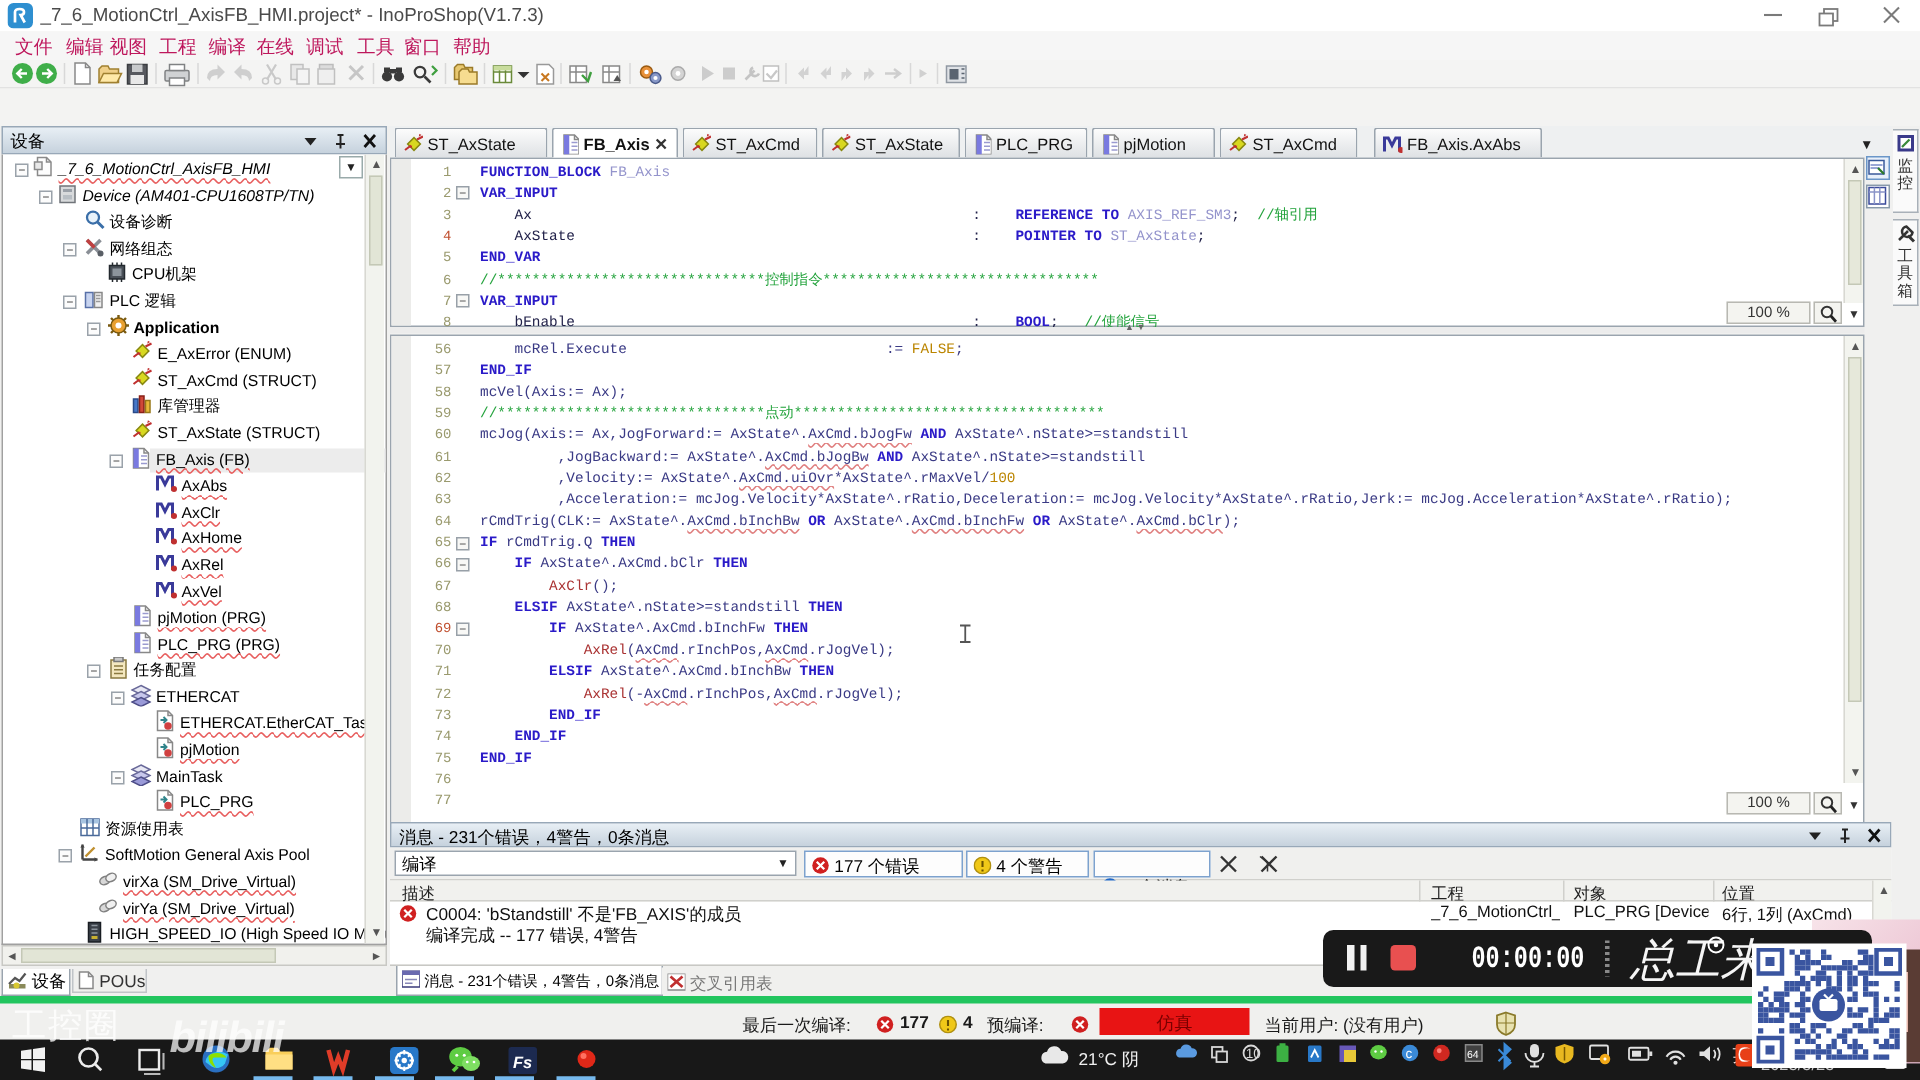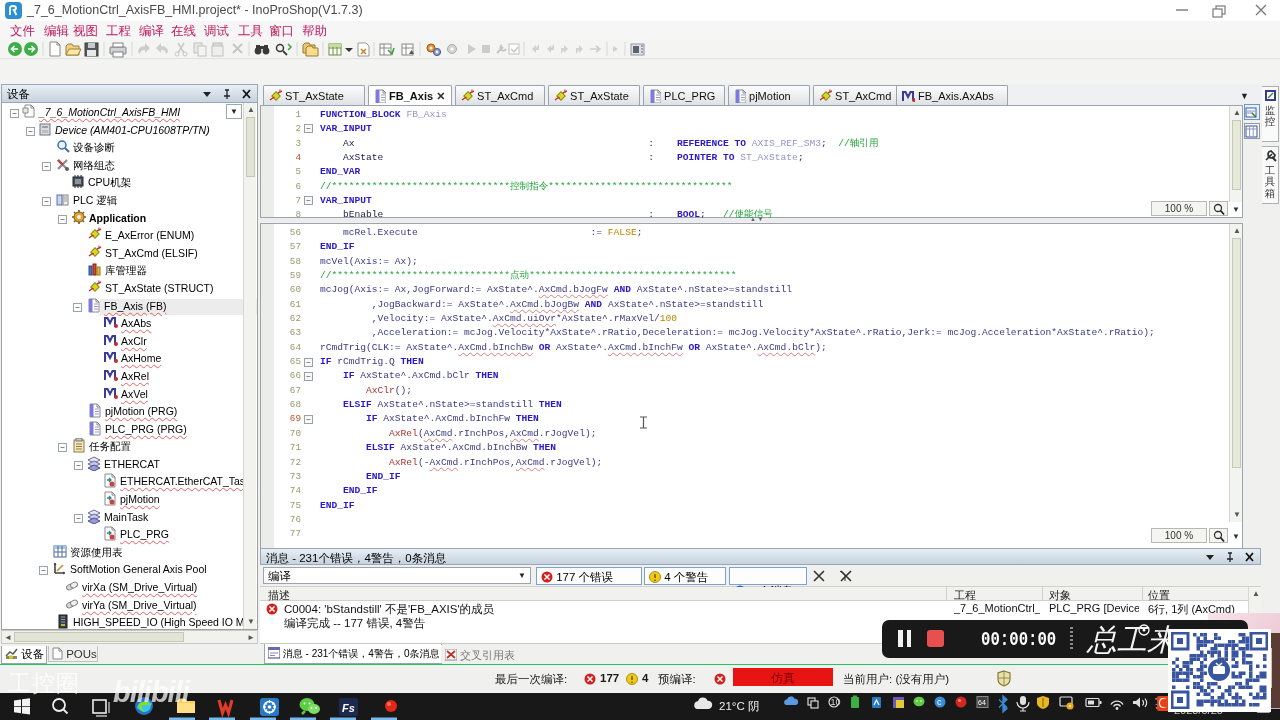--- a/index.html
+++ b/index.html
@@ -47,21 +47,21 @@
 .t { color:#9494cc; }
 .c { color:#23a33c; }
 .m { color:#aa3333; }
 .n { color:#bb8500; }
 .fold { position:absolute; left:43px; width:9px; height:9px; border:1px solid #98a0a8; background:#f8f8f6; font-size:8px; line-height:7px; text-align:center; color:#444; }
 .vscr { position:absolute; right:0; top:0; width:13px; height:100%; background:#f3f4ef; border-left:1px solid #d8d8d2; }
 .zoomc { position:absolute; font-size:10px; color:#333; }
 
 #msg { left:260px; top:548px; width:1001px; height:116px; background:#fff; }
 
-#status { left:0; top:664px; width:1280px; height:29px; background:#f0f0ee; border-top:1px solid #22c55e; font-size:11.5px; color:#1a1a1a; }
+#status { left:0; top:664px; width:1280px; height:29px; background:#f0f0ee; border-top:5px solid #22c55e; font-size:11.5px; color:#1a1a1a; }
 #taskbar { left:0; top:693px; width:1280px; height:27px; background:#181818; }
 
 #rstrip { left:1261px; top:84px; width:19px; height:580px; background:#f0f0ef; }
 .vtab { position:absolute; left:1px; width:17px; background:#fafafa; border:1px solid #a8b0b8; border-left:none;
   font-size:10.5px; color:#333; text-align:center; line-height:11.5px; padding-top:2px; }
 .code .sq { text-decoration-color:#e08080; }
 </style>
 </head>
 <body>
 
@@ -319,21 +319,21 @@
           <use href="#i-plc"></use>
         </svg><span style="margin-left:3px">PLC 逻辑</span></div>
     <div class="trow"><i class="exp" style="left:56px">−</i><svg class="ic" style="margin-left:70px" width="14" height="15">
           <use href="#i-gear"></use>
         </svg><span style="margin-left:3px;font-weight:bold">Application</span></div>
     <div class="trow"><svg class="ic" style="margin-left:86px" width="14" height="15">
           <use href="#i-dut"></use>
         </svg><span style="margin-left:3px">E_AxError (ENUM)</span></div>
     <div class="trow"><svg class="ic" style="margin-left:86px" width="14" height="15">
           <use href="#i-dut"></use>
-        </svg><span style="margin-left:3px">ST_AxCmd (ELSIF)</span></div>
+        </svg><span style="margin-left:3px">ST_AxCmd (STRUCT)</span></div>
     <div class="trow"><svg class="ic" style="margin-left:86px" width="14" height="15">
           <use href="#i-lib"></use>
         </svg><span style="margin-left:3px">库管理器</span></div>
     <div class="trow"><svg class="ic" style="margin-left:86px" width="14" height="15">
           <use href="#i-dut"></use>
         </svg><span style="margin-left:3px">ST_AxState (STRUCT)</span></div>
     <div class="trow"><span style="position:absolute;left:98px;top:1px;width:159px;height:16px;background:#ececec"></span><i class="exp" style="left:71px">−</i><svg class="ic" style="margin-left:85px;position:relative" width="14" height="15">
           <use href="#i-pou"></use>
         </svg><span class="sq" style="margin-left:3px;position:relative">FB_Axis (FB)</span></div>
     <div class="trow"><svg class="ic" style="margin-left:102px" width="14" height="15">
@@ -433,21 +433,21 @@
         </svg> ST_AxState</div>
     <div class="tab" style="left:383px;width:82px"><svg width="12" height="14" style="vertical-align:-3px">
           <use href="#i-pou"></use>
         </svg> PLC_PRG</div>
     <div class="tab" style="left:468px;width:82px"><svg width="12" height="14" style="vertical-align:-3px">
           <use href="#i-pou"></use>
         </svg> pjMotion</div>
     <div class="tab" style="left:553px;width:92px"><svg width="13" height="14" style="vertical-align:-3px">
           <use href="#i-dut"></use>
         </svg> ST_AxCmd</div>
-    <div class="tab" style="left:636px;width:112px"><svg width="13" height="14" style="vertical-align:-3px">
+    <div class="tab" style="left:656px;width:112px"><svg width="13" height="14" style="vertical-align:-3px">
           <use href="#i-meth"></use>
         </svg> FB_Axis.AxAbs</div>
     <div style="position:absolute;right:12px;top:7px;font-size:9px;color:#222">▼</div>
   </div>
   <div id="pane1">
     <div class="gut"></div>
     <div class="lnums">1<br>2<br>3<br><span style="color:#c05030">4</span><br>5<br>6<br>7<br>8</div>
     <div class="fold" style="top:18px">−</div>
     <div class="fold" style="top:90px">−</div>
     <pre class="code" style="color:#22224a"><span class="k">FUNCTION_BLOCK</span> <span class="t">FB_Axis</span>

